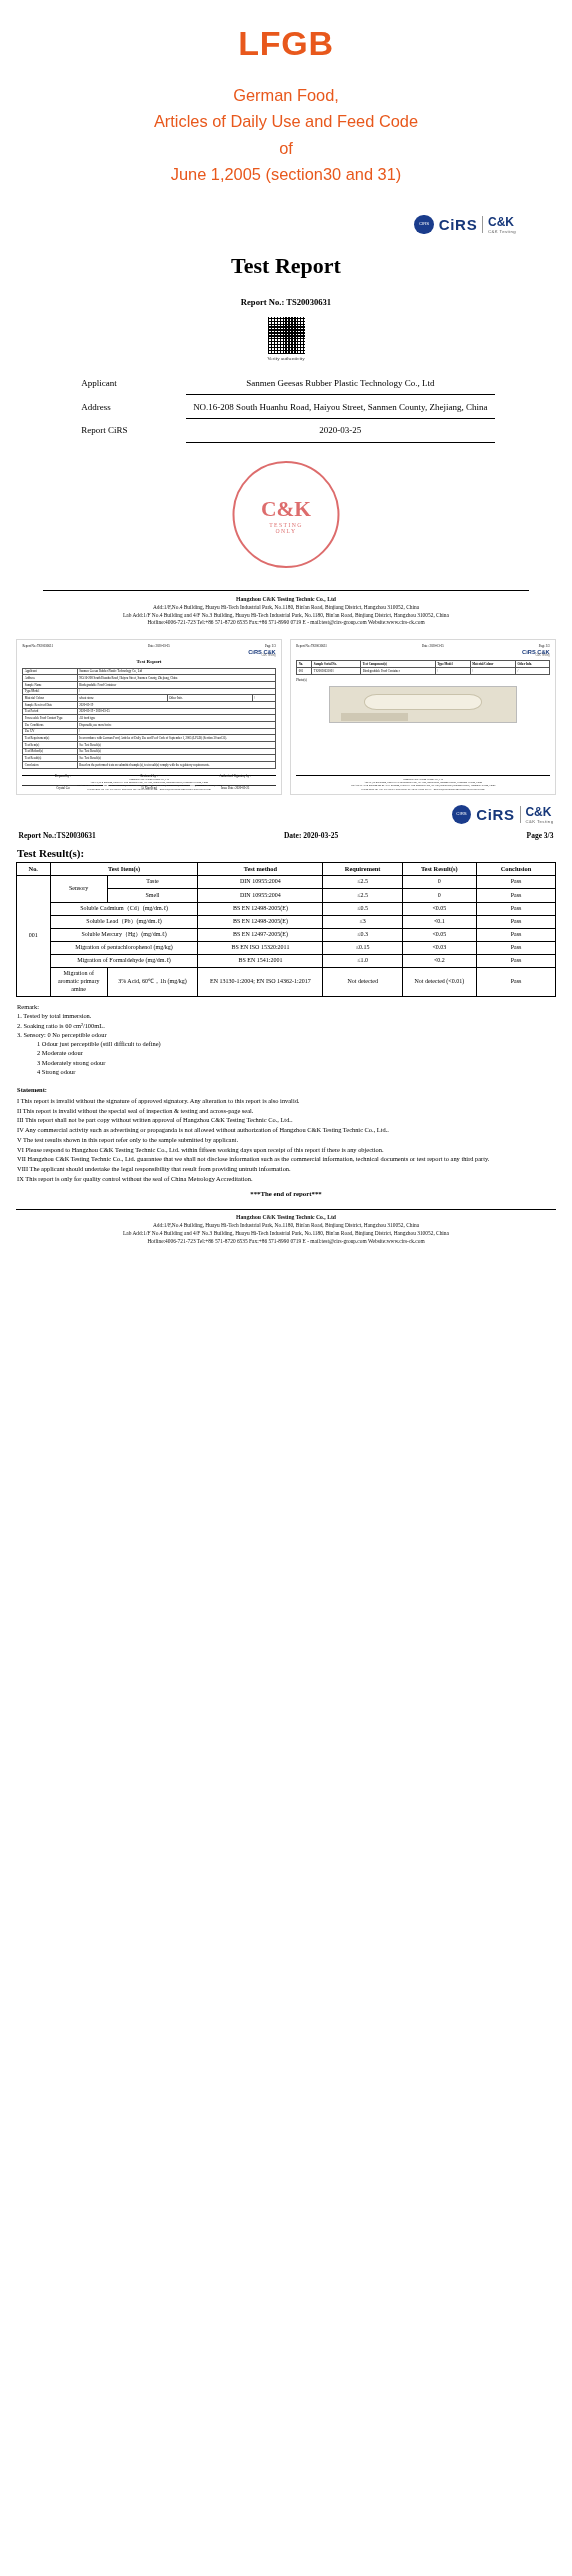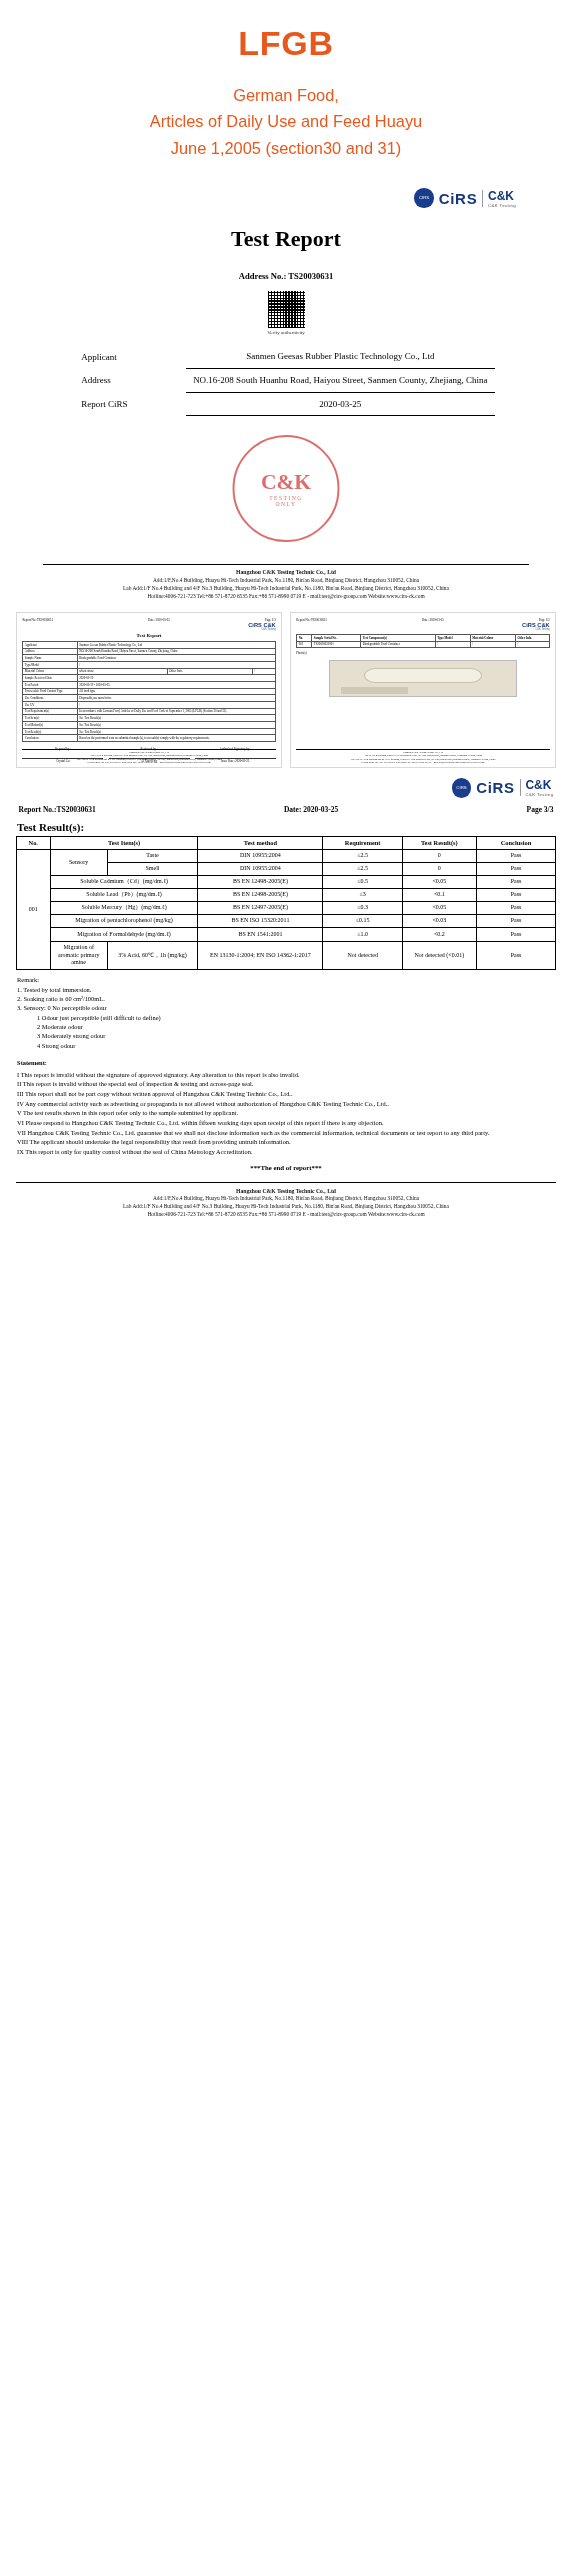--- a/index.html
+++ b/index.html
@@ -138,40 +138,41 @@
   .endline { text-align:center; font-weight:bold; font-size:6.8px; margin-top:5.7px; }
 </style>
 </head>
 <body>
 
 <div class="page">
 
   <div class="banner">
     <div class="title1">LFGB</div>
     <div class="line">German Food,</div>
-    <div class="line">Articles of Daily Use and Feed Huayu</div>
+    <div class="line">Articles of Daily Use and Feed Code</div>
+    <div class="line">of</div>
     <div class="line">June 1,2005 (section30 and 31)</div>
   </div>
 
   <div class="cover">
 
     <div class="logo-row">
       <div class="logo-cirs">
         <div class="cirs-seal">CIRS</div>
         <div class="cirs-word">CiRS</div>
         <div class="cirs-div"></div>
         <div>
           <div class="ck-word">C&amp;K</div>
           <div class="ck-sub">C&amp;K Testing</div>
         </div>
       </div>
     </div>
 
     <div class="report-title">Test Report</div>
-    <div class="report-no">Address No.: TS20030631</div>
+    <div class="report-no">Report No.: TS20030631</div>
 
     <div class="qr-wrap">
       <div class="qr"></div>
       <div class="qr-cap">Verify authenticity</div>
     </div>
 
     <table class="info-table">
       <tbody>
           <tr>
         <td class="lbl">Applicant</td>

